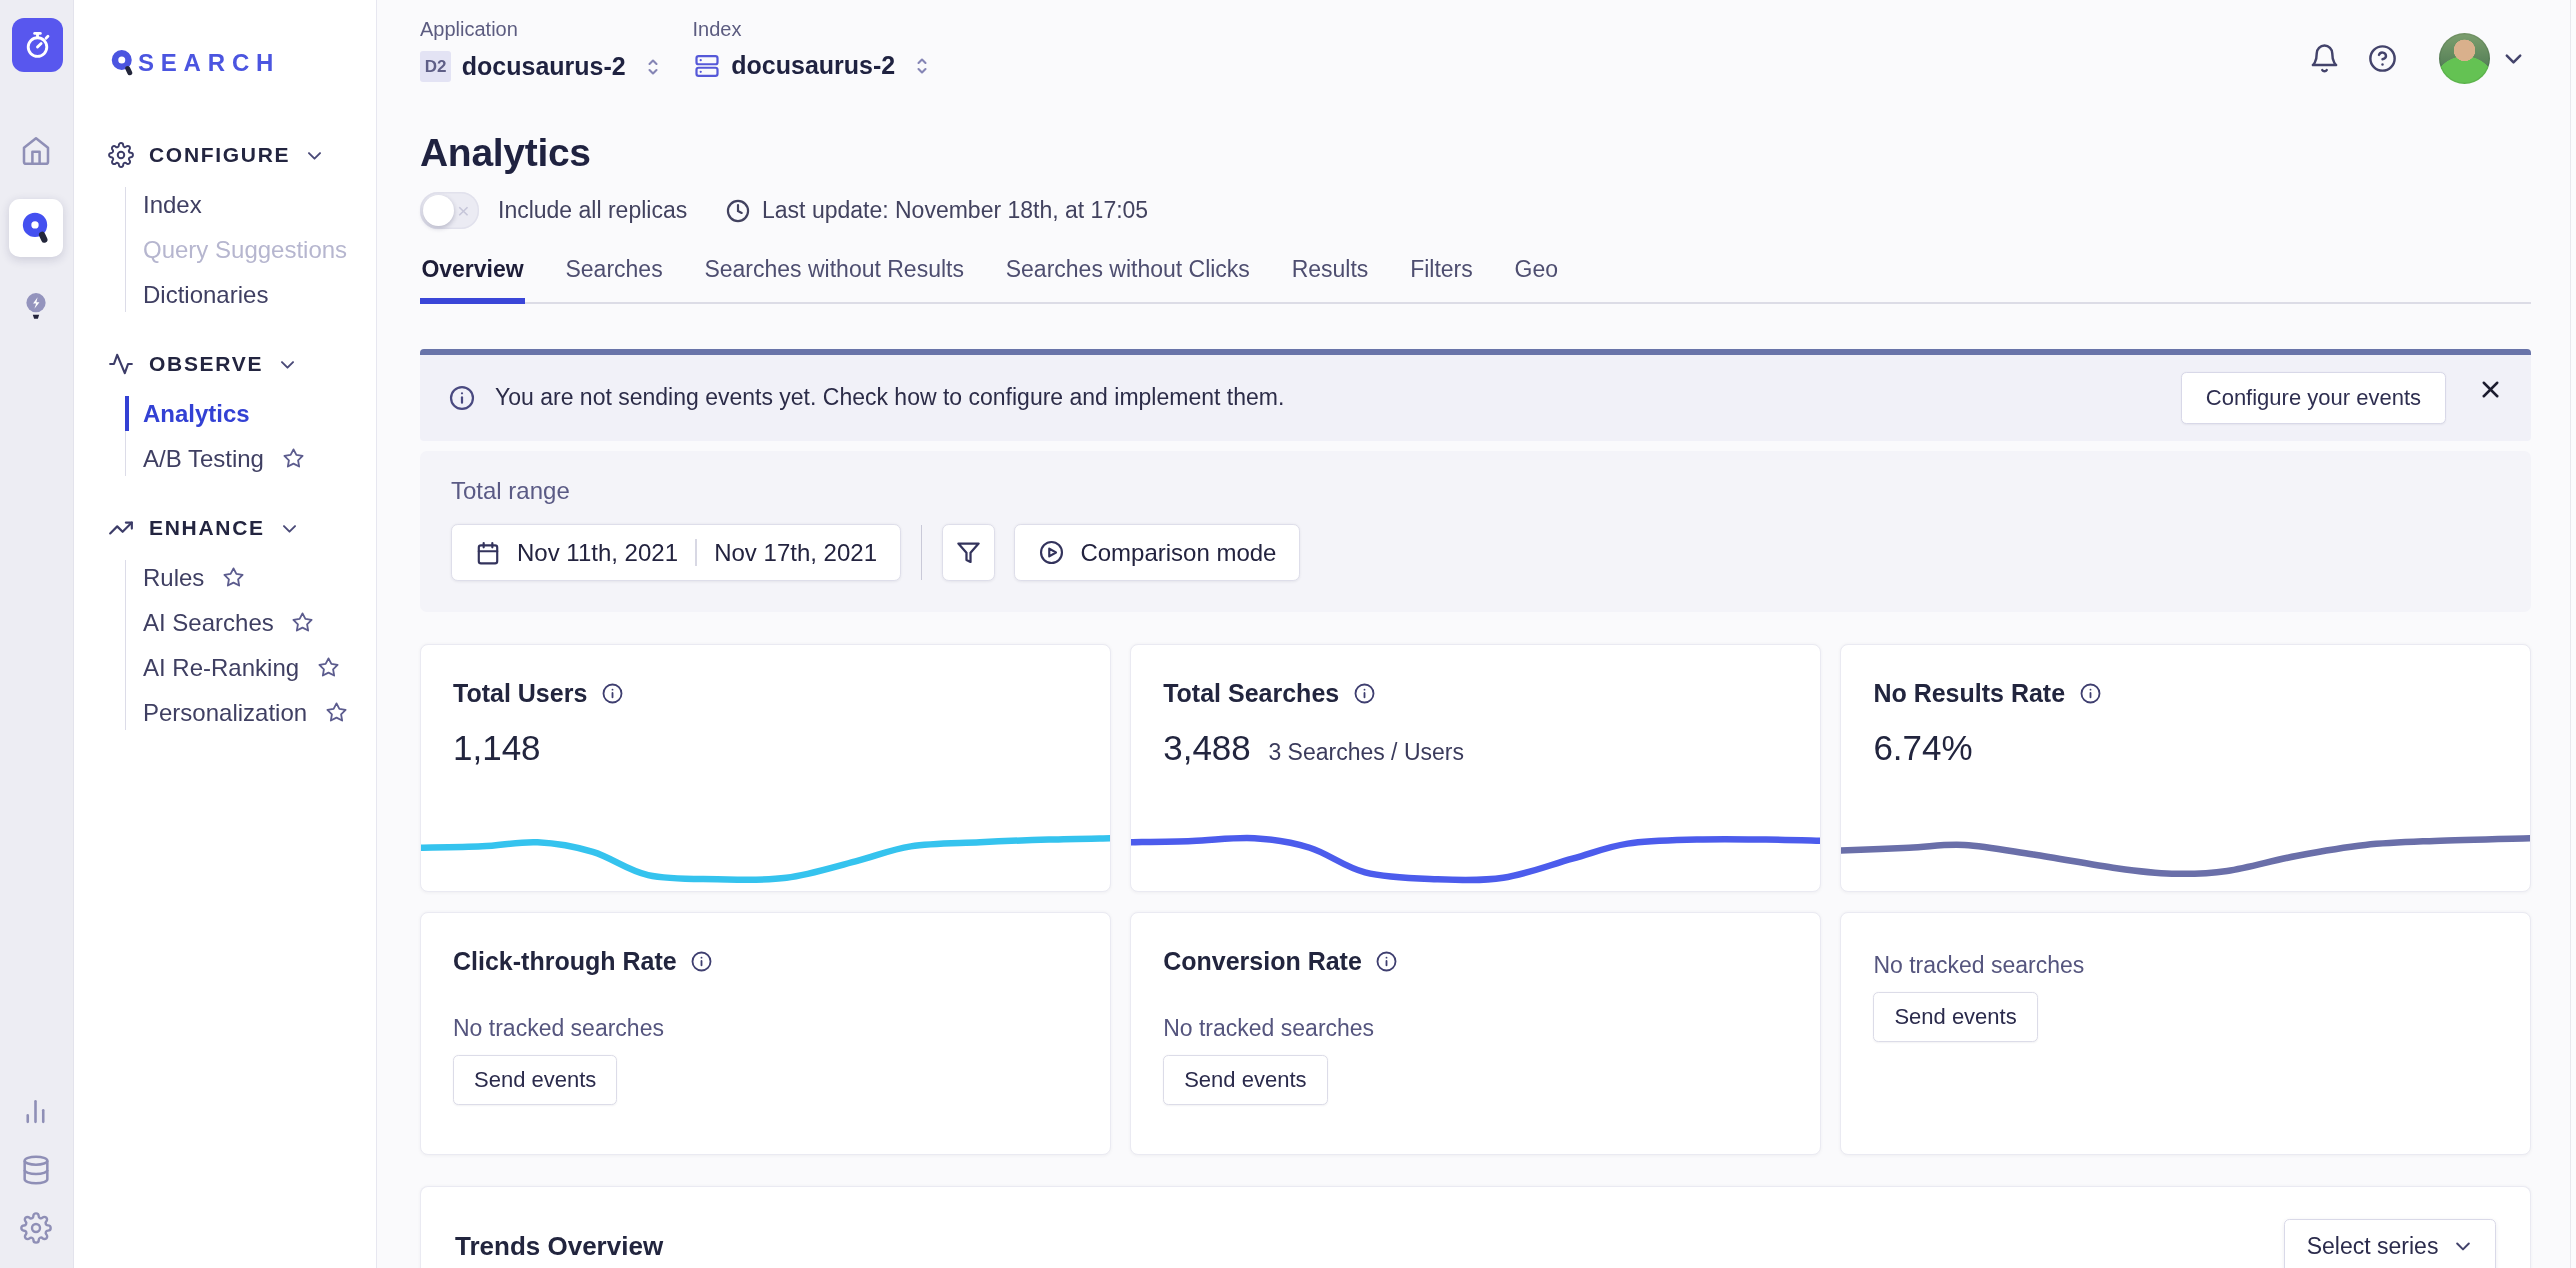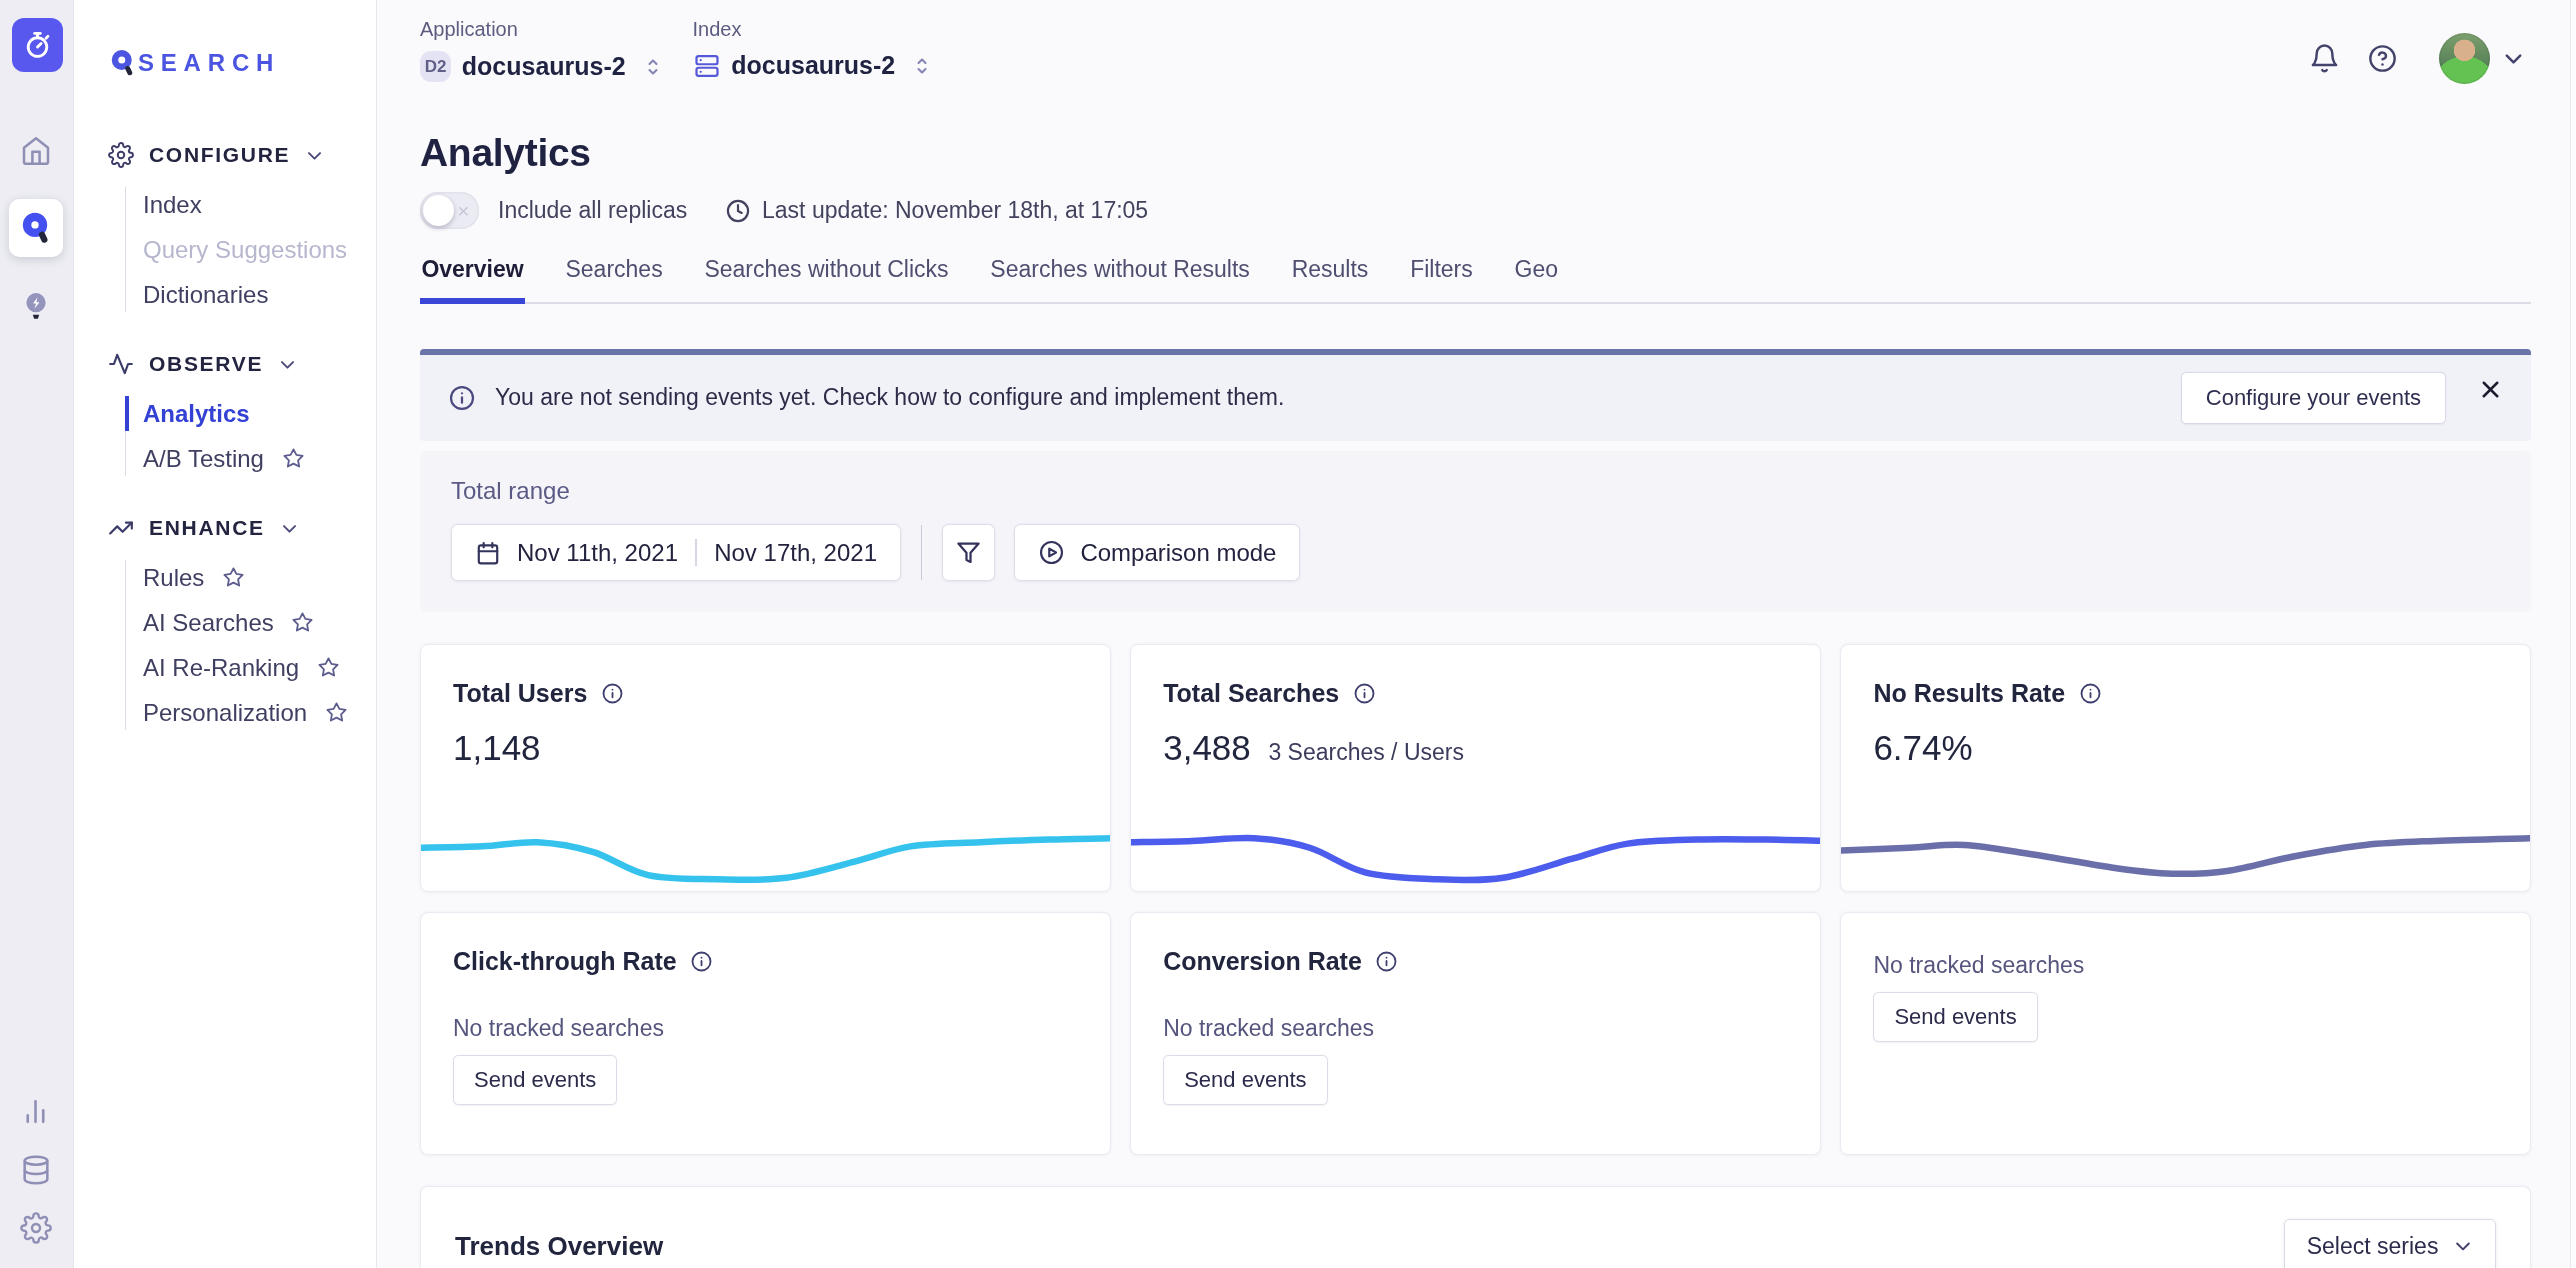--- a/index.html
+++ b/index.html
@@ -44,21 +44,21 @@
   .nav-item .star { margin-left:17.6px; color:#5c5c8e; }
 
   
   .content { position:absolute; left:377px; right:6px; top:0; height:100%; }
   .main { padding:0 39px 0 43px; }
 
   .topbar { display:flex; align-items:flex-start; padding:17.6px 45px 0 43px; height:101px; }
   .sel-group { display:flex; flex-direction:column; }
   .sel-label { font-size:20px; color:#5c5c80; }
   .sel-row { margin-top:10.8px; display:flex; align-items:center; gap:10.8px; }
-  .badge { width:31px; height:31px; border-radius:11px; background:#e3e3f4; color:#5f5f87;
+  .badge { width:31px; height:31px; border-radius:3px; background:#e3e3f4; color:#5f5f87;
            font-size:17px; font-weight:700; display:flex; align-items:center; justify-content:center; }
   .sel-name { font-size:25px; font-weight:700; color:#1f2240; }
   .sort-icon { color:#8585b5; margin-left:4px; }
   .index-icon { color:#5558d8; }
   .top-right { margin-left:auto; display:flex; align-items:center; margin-top:15px; }
   .tr-icon { background:none; border:none; color:#43436b; }
   .avatar { width:51px; height:51px; border-radius:50%; margin:0 12px 0 41px;
             background:
               radial-gradient(circle at 50% 34%, #d9b08c 0 25%, rgba(0,0,0,0) 26%),
               radial-gradient(circle at 50% 108%, #64c253 0 52%, rgba(0,0,0,0) 53%),
@@ -388,22 +388,22 @@
           <circle cx="12" cy="12" r="9.3"></circle>
             <polyline points="12 6.5 12 12 15.4 13.8"></polyline>
         </svg>
       </span>
       <span class="meta-update">Last update: November 18th, at 17:05</span>
     </div>
 
     <div class="tabs" id="tabs">
         <button class="tab active">Overview</button>
         <button class="tab">Searches</button>
+        <button class="tab">Searches without Results</button>
         <button class="tab">Searches without Clicks</button>
-        <button class="tab">Searches without Results</button>
         <button class="tab">Results</button>
         <button class="tab">Filters</button>
         <button class="tab">Geo</button>
       </div>
 
     <div class="banner">
       <span class="banner-icon">
         <svg width="28" height="28" viewBox="0 0 24 24" fill="none" stroke="currentColor" stroke-width="1.9" stroke-linecap="round">
           <circle cx="12" cy="12" r="9.4"></circle>
             <path d="M12 8h.01"></path>

